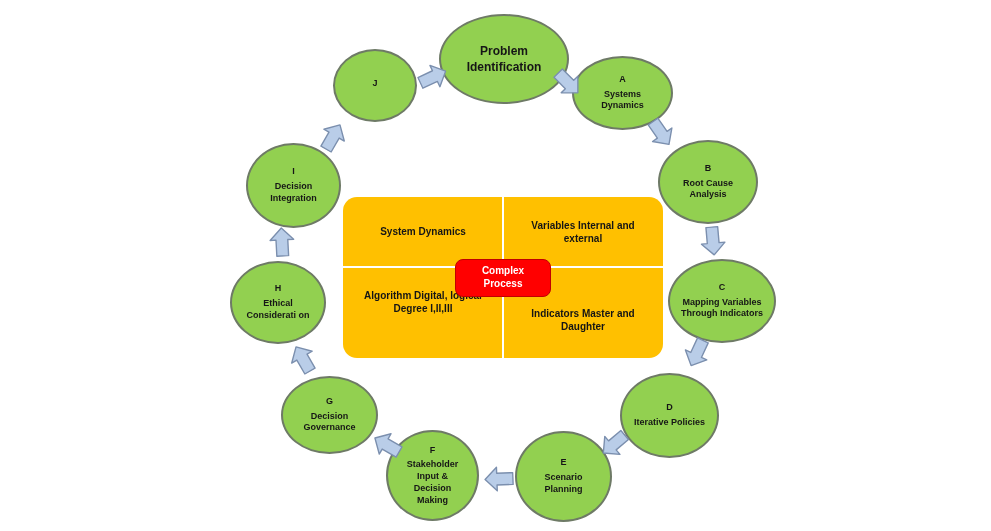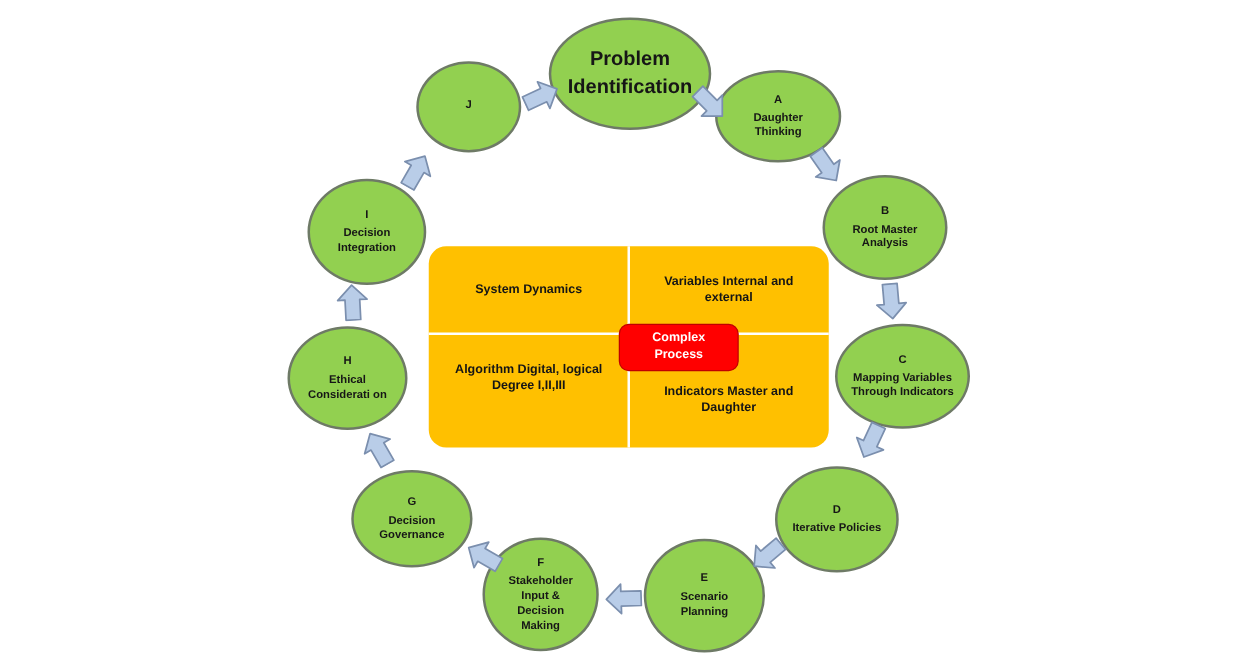--- a/index.html
+++ b/index.html
@@ -20,21 +20,21 @@
     box-sizing: border-box;
     display: flex; flex-direction: column;
     align-items: center; justify-content: center;
     text-align: center;
     font-weight: bold; color: #161616;
     font-size: 9px; line-height: 1.3;
     padding: 4px 10px;
   }
   .node .letter { margin-bottom: 3px; }
   .node .letter:empty { display: none; }
-  .node.big { font-size: 16px; line-height: 1.35; }
+  .node.big { font-size: 12px; line-height: 1.35; }
 
   
   #node-problem { left: 439px; top: 14px;  width: 130px; height: 90px; }
   #node-a       { left: 572px; top: 56px;  width: 101px; height: 74px; }
   #node-b       { left: 658px; top: 140px; width: 100px; height: 84px; }
   #node-c       { left: 668px; top: 259px; width: 108px; height: 84px; }
   #node-d       { left: 620px; top: 373px; width: 99px;  height: 85px; }
   #node-e       { left: 515px; top: 431px; width: 97px;  height: 91px; }
   #node-f       { left: 386px; top: 430px; width: 93px;  height: 91px; }
   #node-g       { left: 281px; top: 376px; width: 97px;  height: 78px; }
@@ -69,21 +69,20 @@
     transform: translate(-50%, -50%);
     width: 96px; height: 38px;
     box-sizing: border-box;
     background: #FF0000;
     border: 1px solid #c00000;
     border-radius: 8px;
     display: flex; align-items: center; justify-content: center;
     text-align: center;
     color: #ffffff; font-weight: bold; font-size: 10px; line-height: 1.25;
     padding: 0 16px;
-    margin-left: 40px;
   }
 
   
   .arrow { position: absolute; width: 26px; height: 30px; }
   .arrow svg { width: 100%; height: 100%; display: block; }
 </style>
 </head>
 <body>
 
 <div class="canvas">
@@ -97,25 +96,25 @@
     <div class="quadrant q-br">Indicators Master and Daughter</div>
     <div class="core-box">Complex Process</div>
   </div>
 
   <div class="node big" id="node-problem">
 
     <div class="name">Problem Identification</div>
   </div>
   <div class="node" id="node-a">
     <div class="letter">A</div>
-    <div class="name">Daughter Thinking</div>
+    <div class="name">Systems Dynamics</div>
   </div>
   <div class="node" id="node-b">
     <div class="letter">B</div>
-    <div class="name">Root Master Analysis</div>
+    <div class="name">Root Cause Analysis</div>
   </div>
   <div class="node" id="node-c">
     <div class="letter">C</div>
     <div class="name">Mapping Variables Through Indicators</div>
   </div>
   <div class="node" id="node-d">
     <div class="letter">D</div>
     <div class="name">Iterative Policies</div>
   </div>
   <div class="node" id="node-e">

